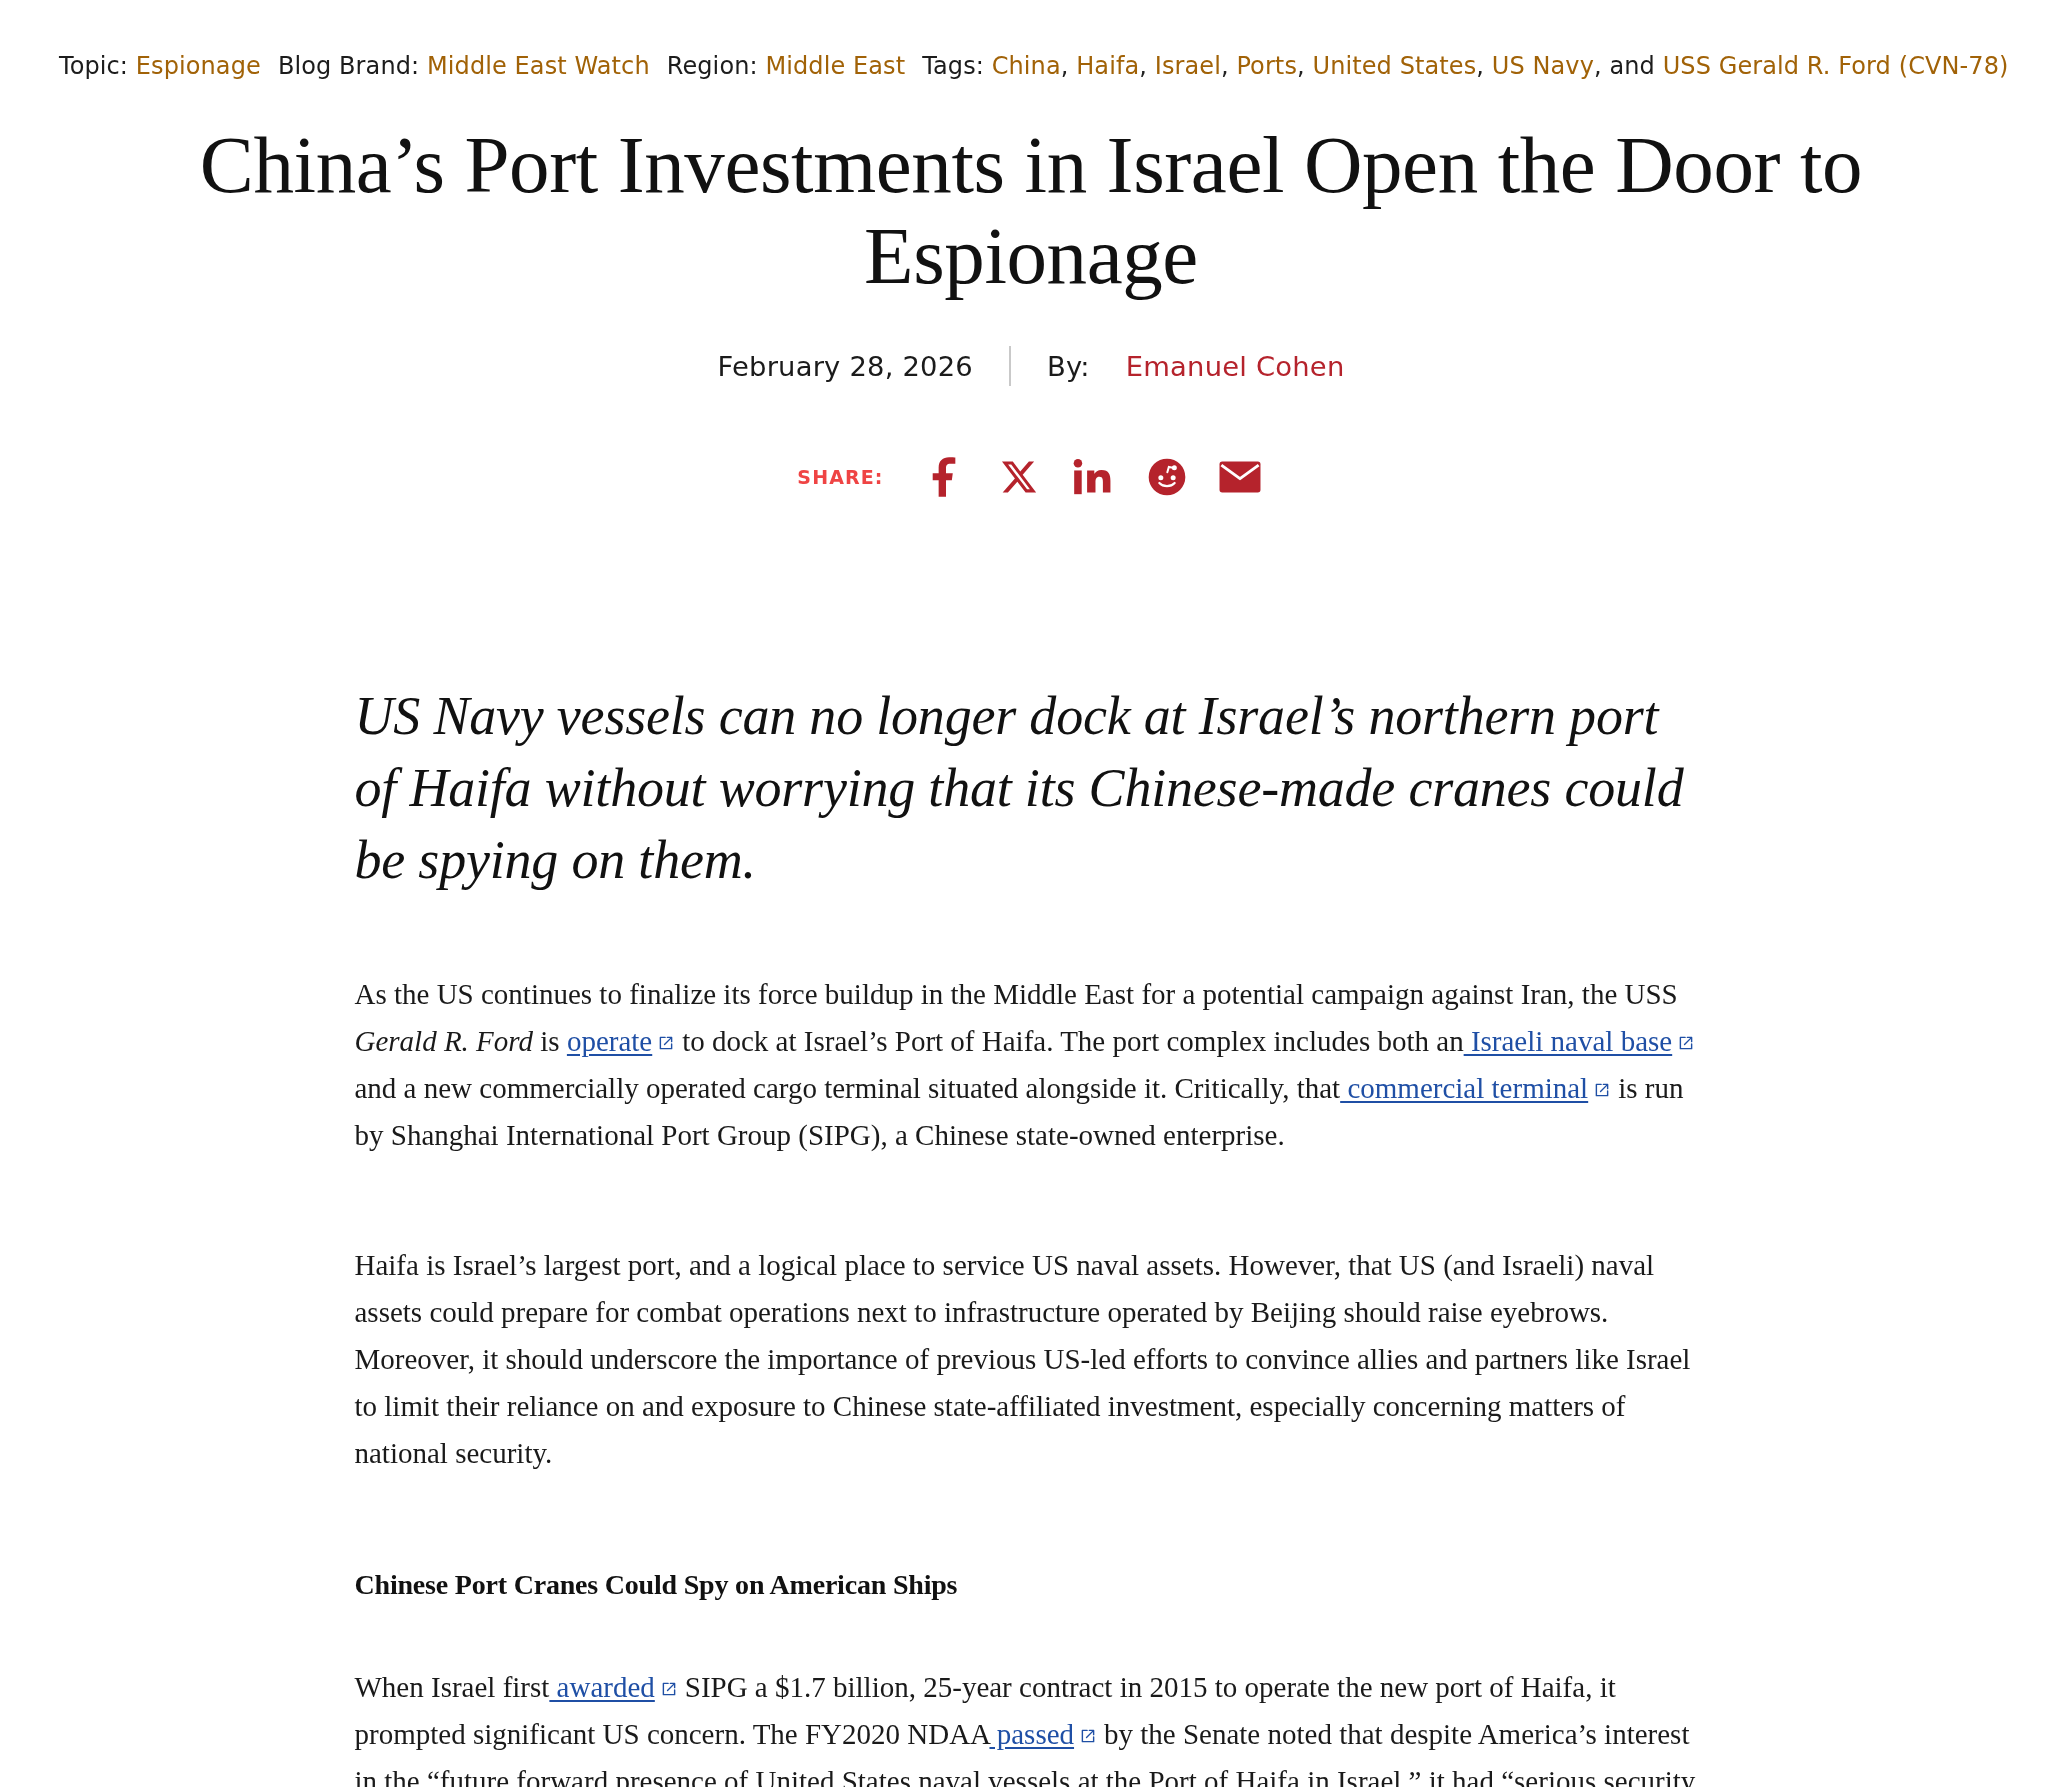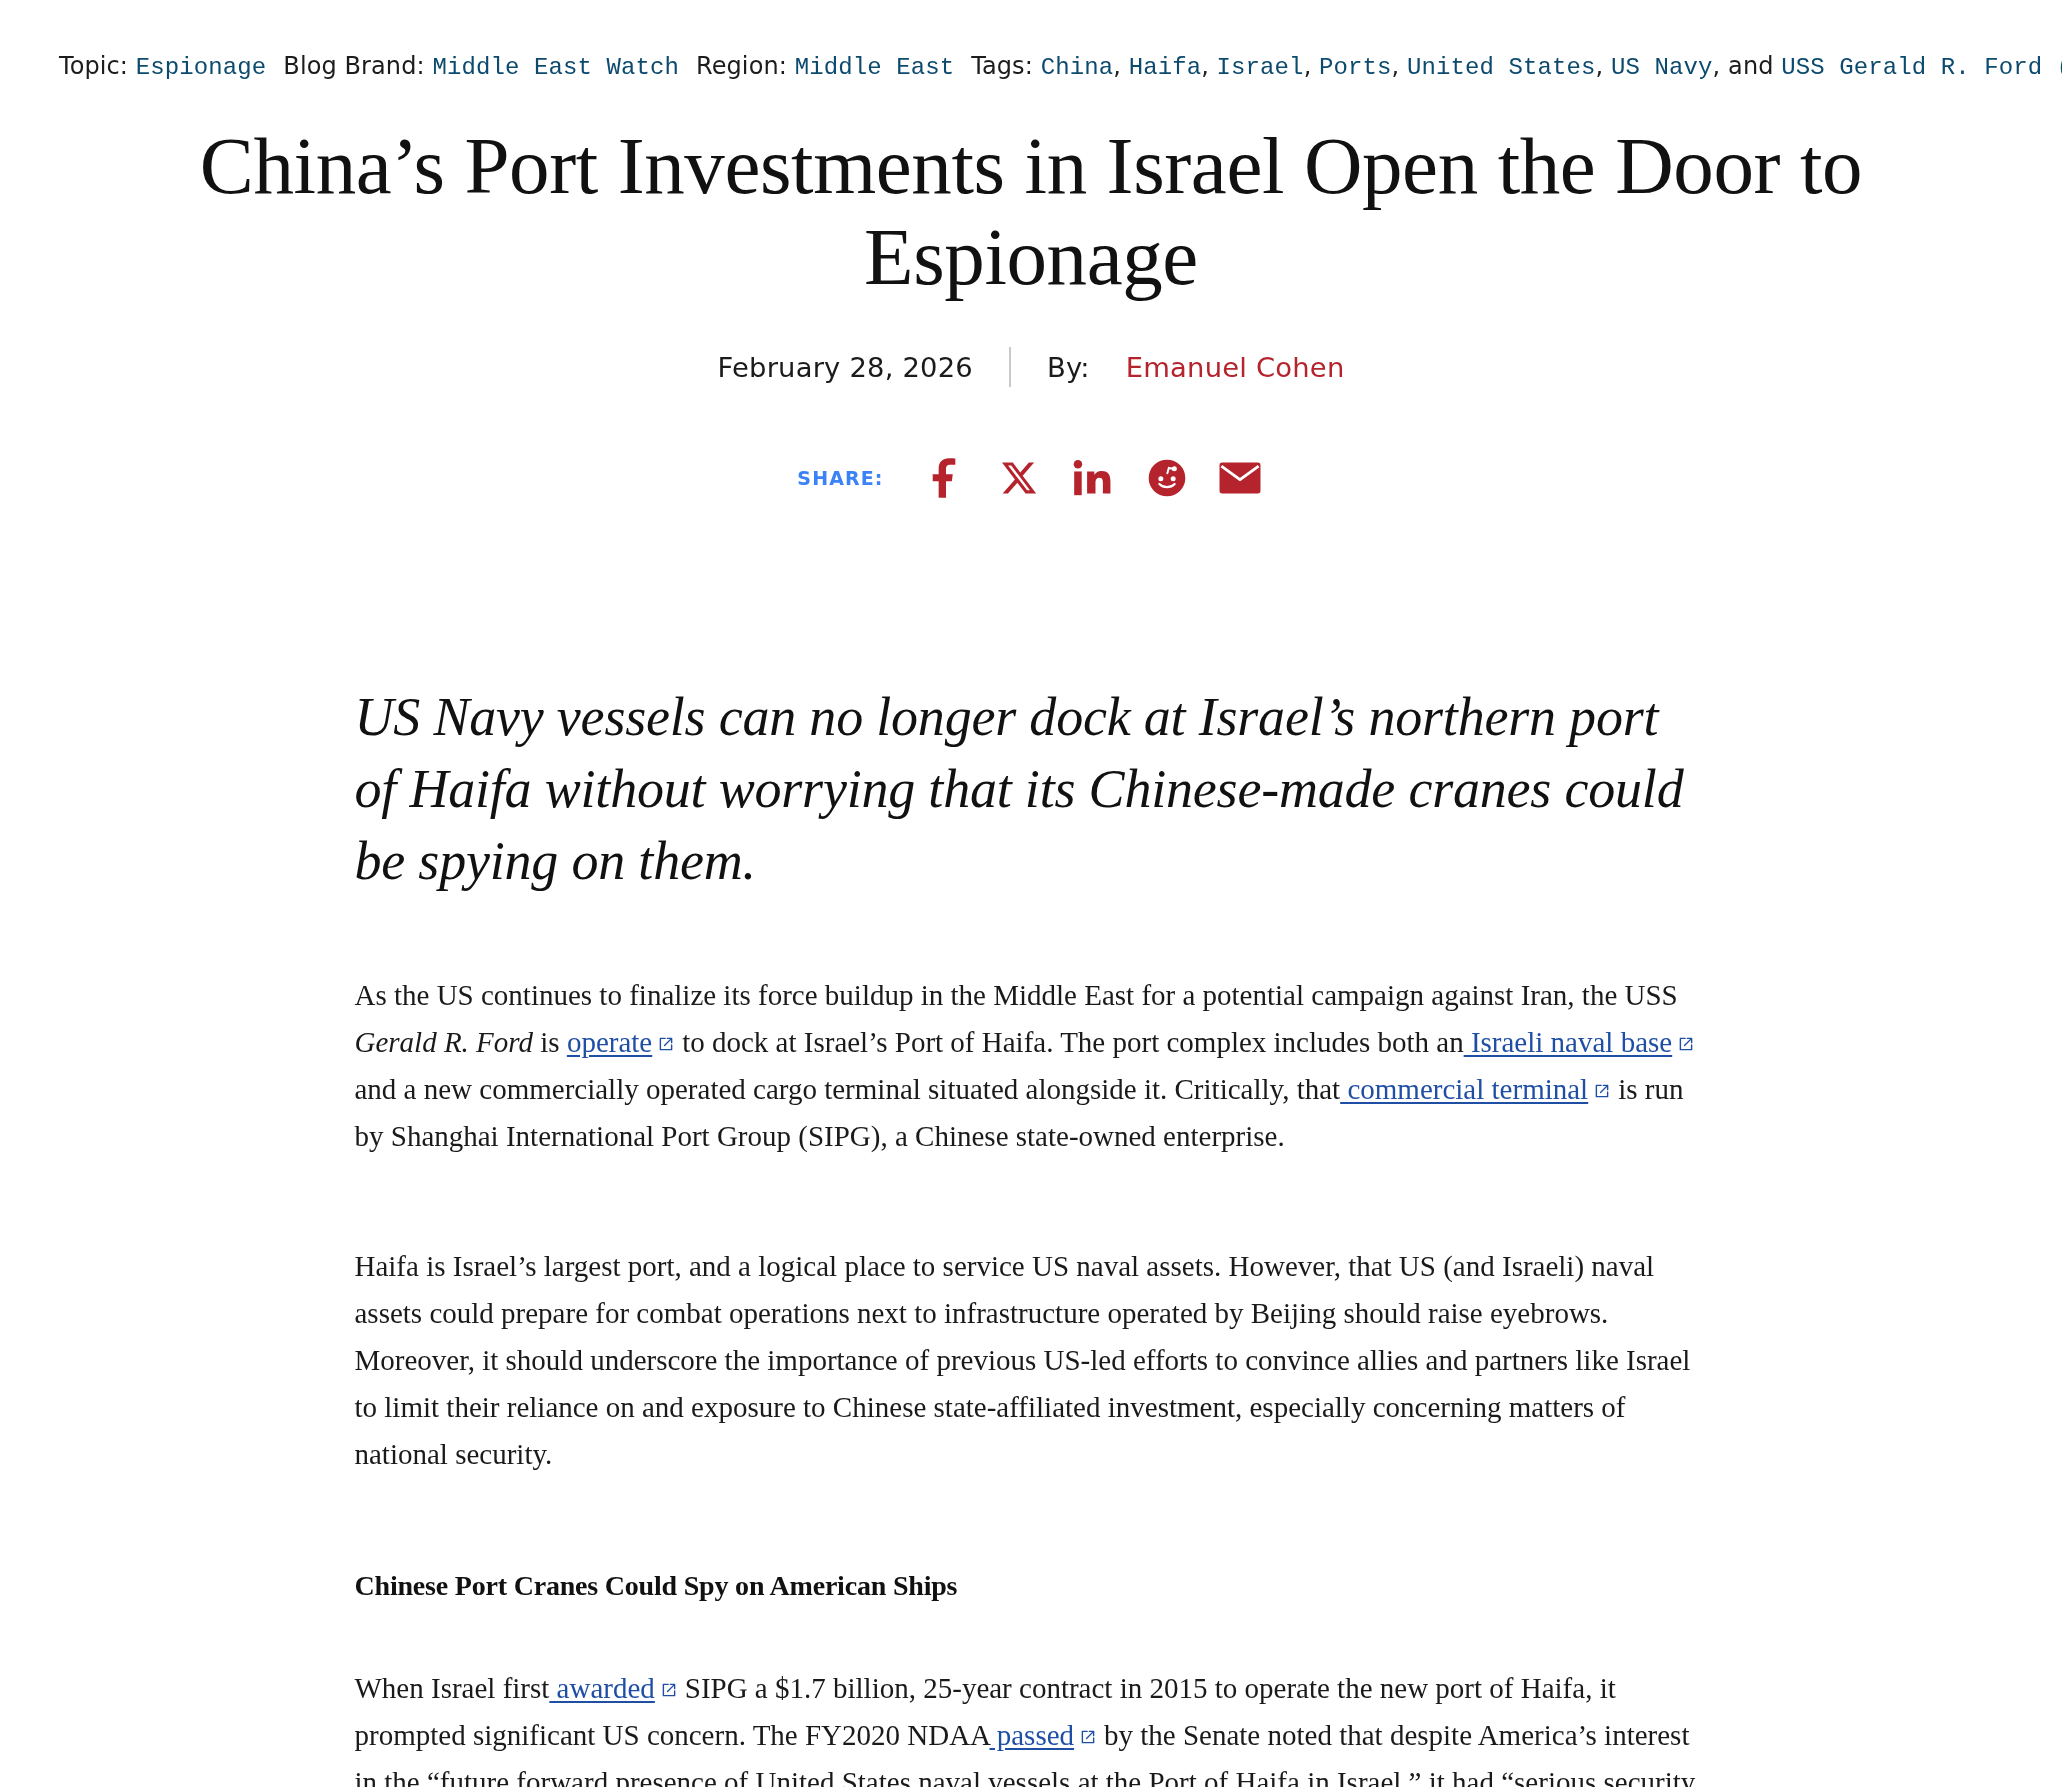--- a/index.html
+++ b/index.html
@@ -24,23 +24,22 @@
   .meta-bar {
     font-family: "DejaVu Sans", sans-serif;
     font-size: 24px;
     color: #222;
     padding: 52px 0 0 59px;
     letter-spacing: 0.1px;
     white-space: nowrap;
   }
   .meta-bar .label { color: #1c1c1c; text-align: center; }
   .meta-bar a, .meta-bar .link {
-    color: #0c4a6e;
+    color: #a16207;
     text-decoration: none;
-    font-family: Liberation Mono, monospace;
   }
   .meta-group { margin-right: 17px; display: inline; }
 
   
   .title {
     font-family: "Liberation Serif", serif;
     font-weight: 400;
     font-size: 81px;
     line-height: 1.12;
     text-align: center;
@@ -79,21 +78,21 @@
     justify-content: center;
     align-items: center;
     gap: 24.6px;
     margin-top: 66px;
   }
   .share-label {
     font-family: "DejaVu Sans", sans-serif;
     font-weight: bold;
     font-size: 19px;
     letter-spacing: 1.1px;
-    color: #3b82f6;
+    color: #ef4444;
     margin-right: 13.2px;
   }
   .share-icon {
     width: 49px;
     height: 49px;
     display: flex;
     align-items: center;
     justify-content: center;
     color: #b5232c;
     cursor: pointer;

